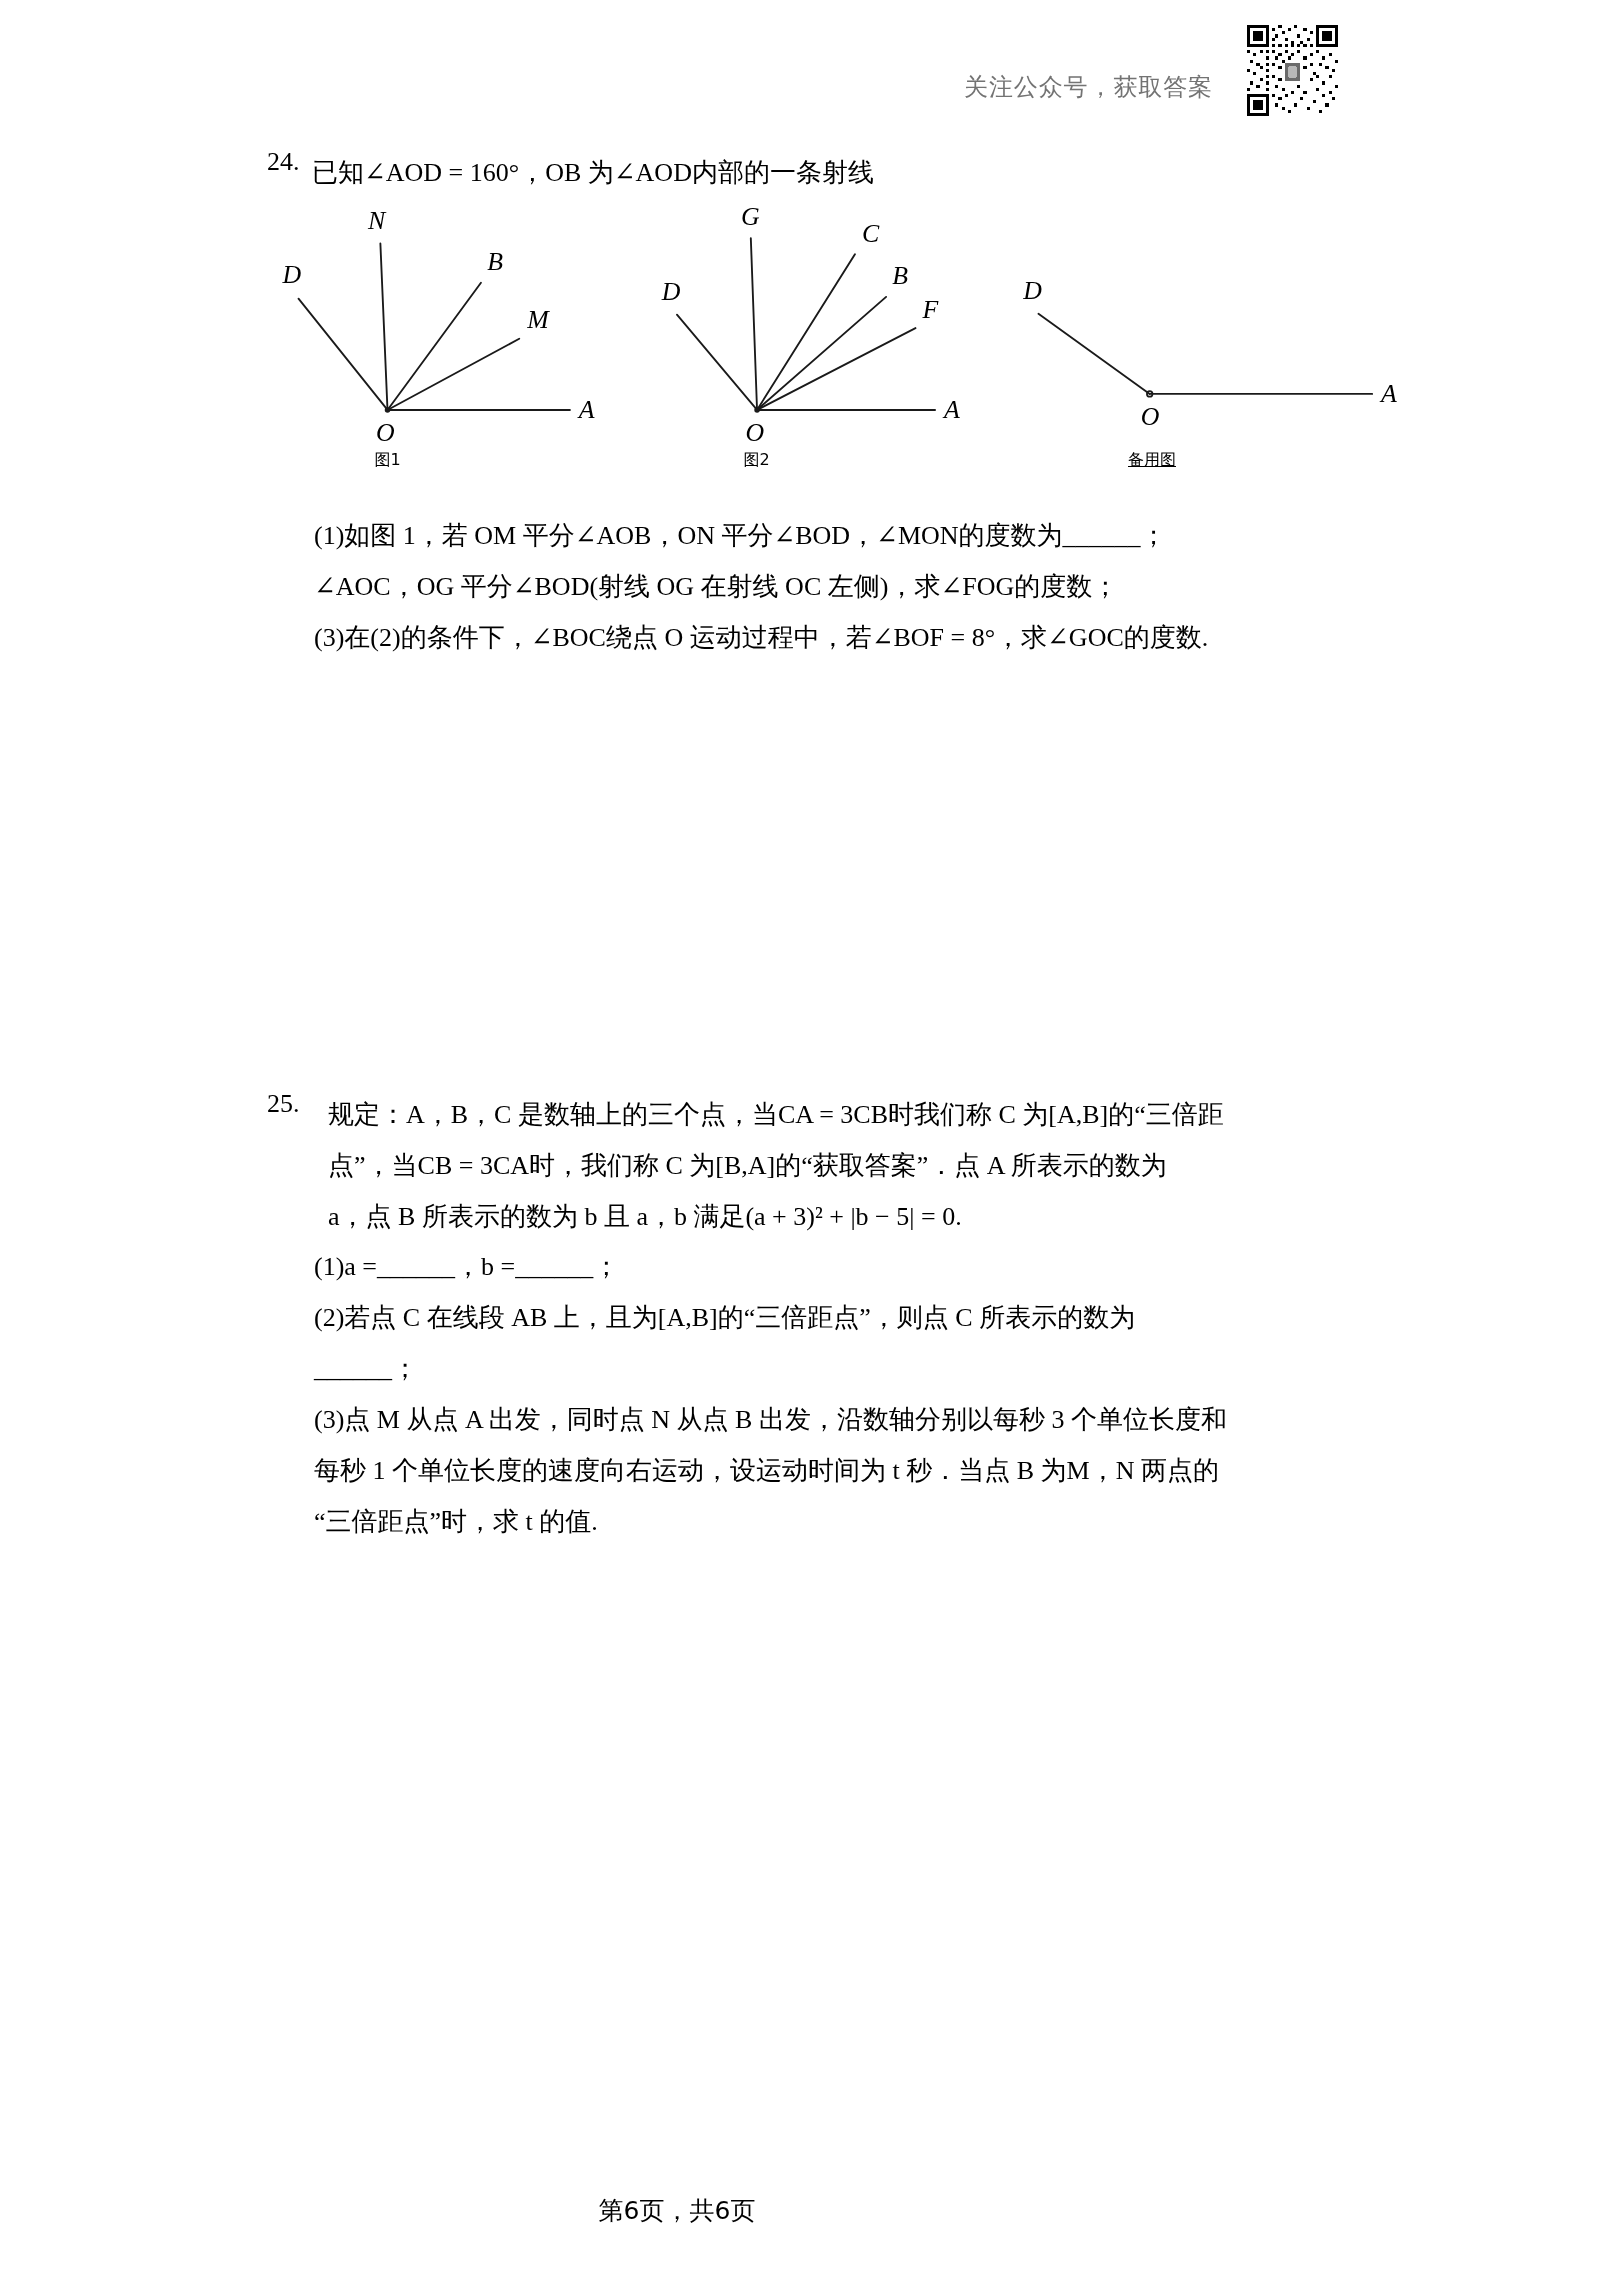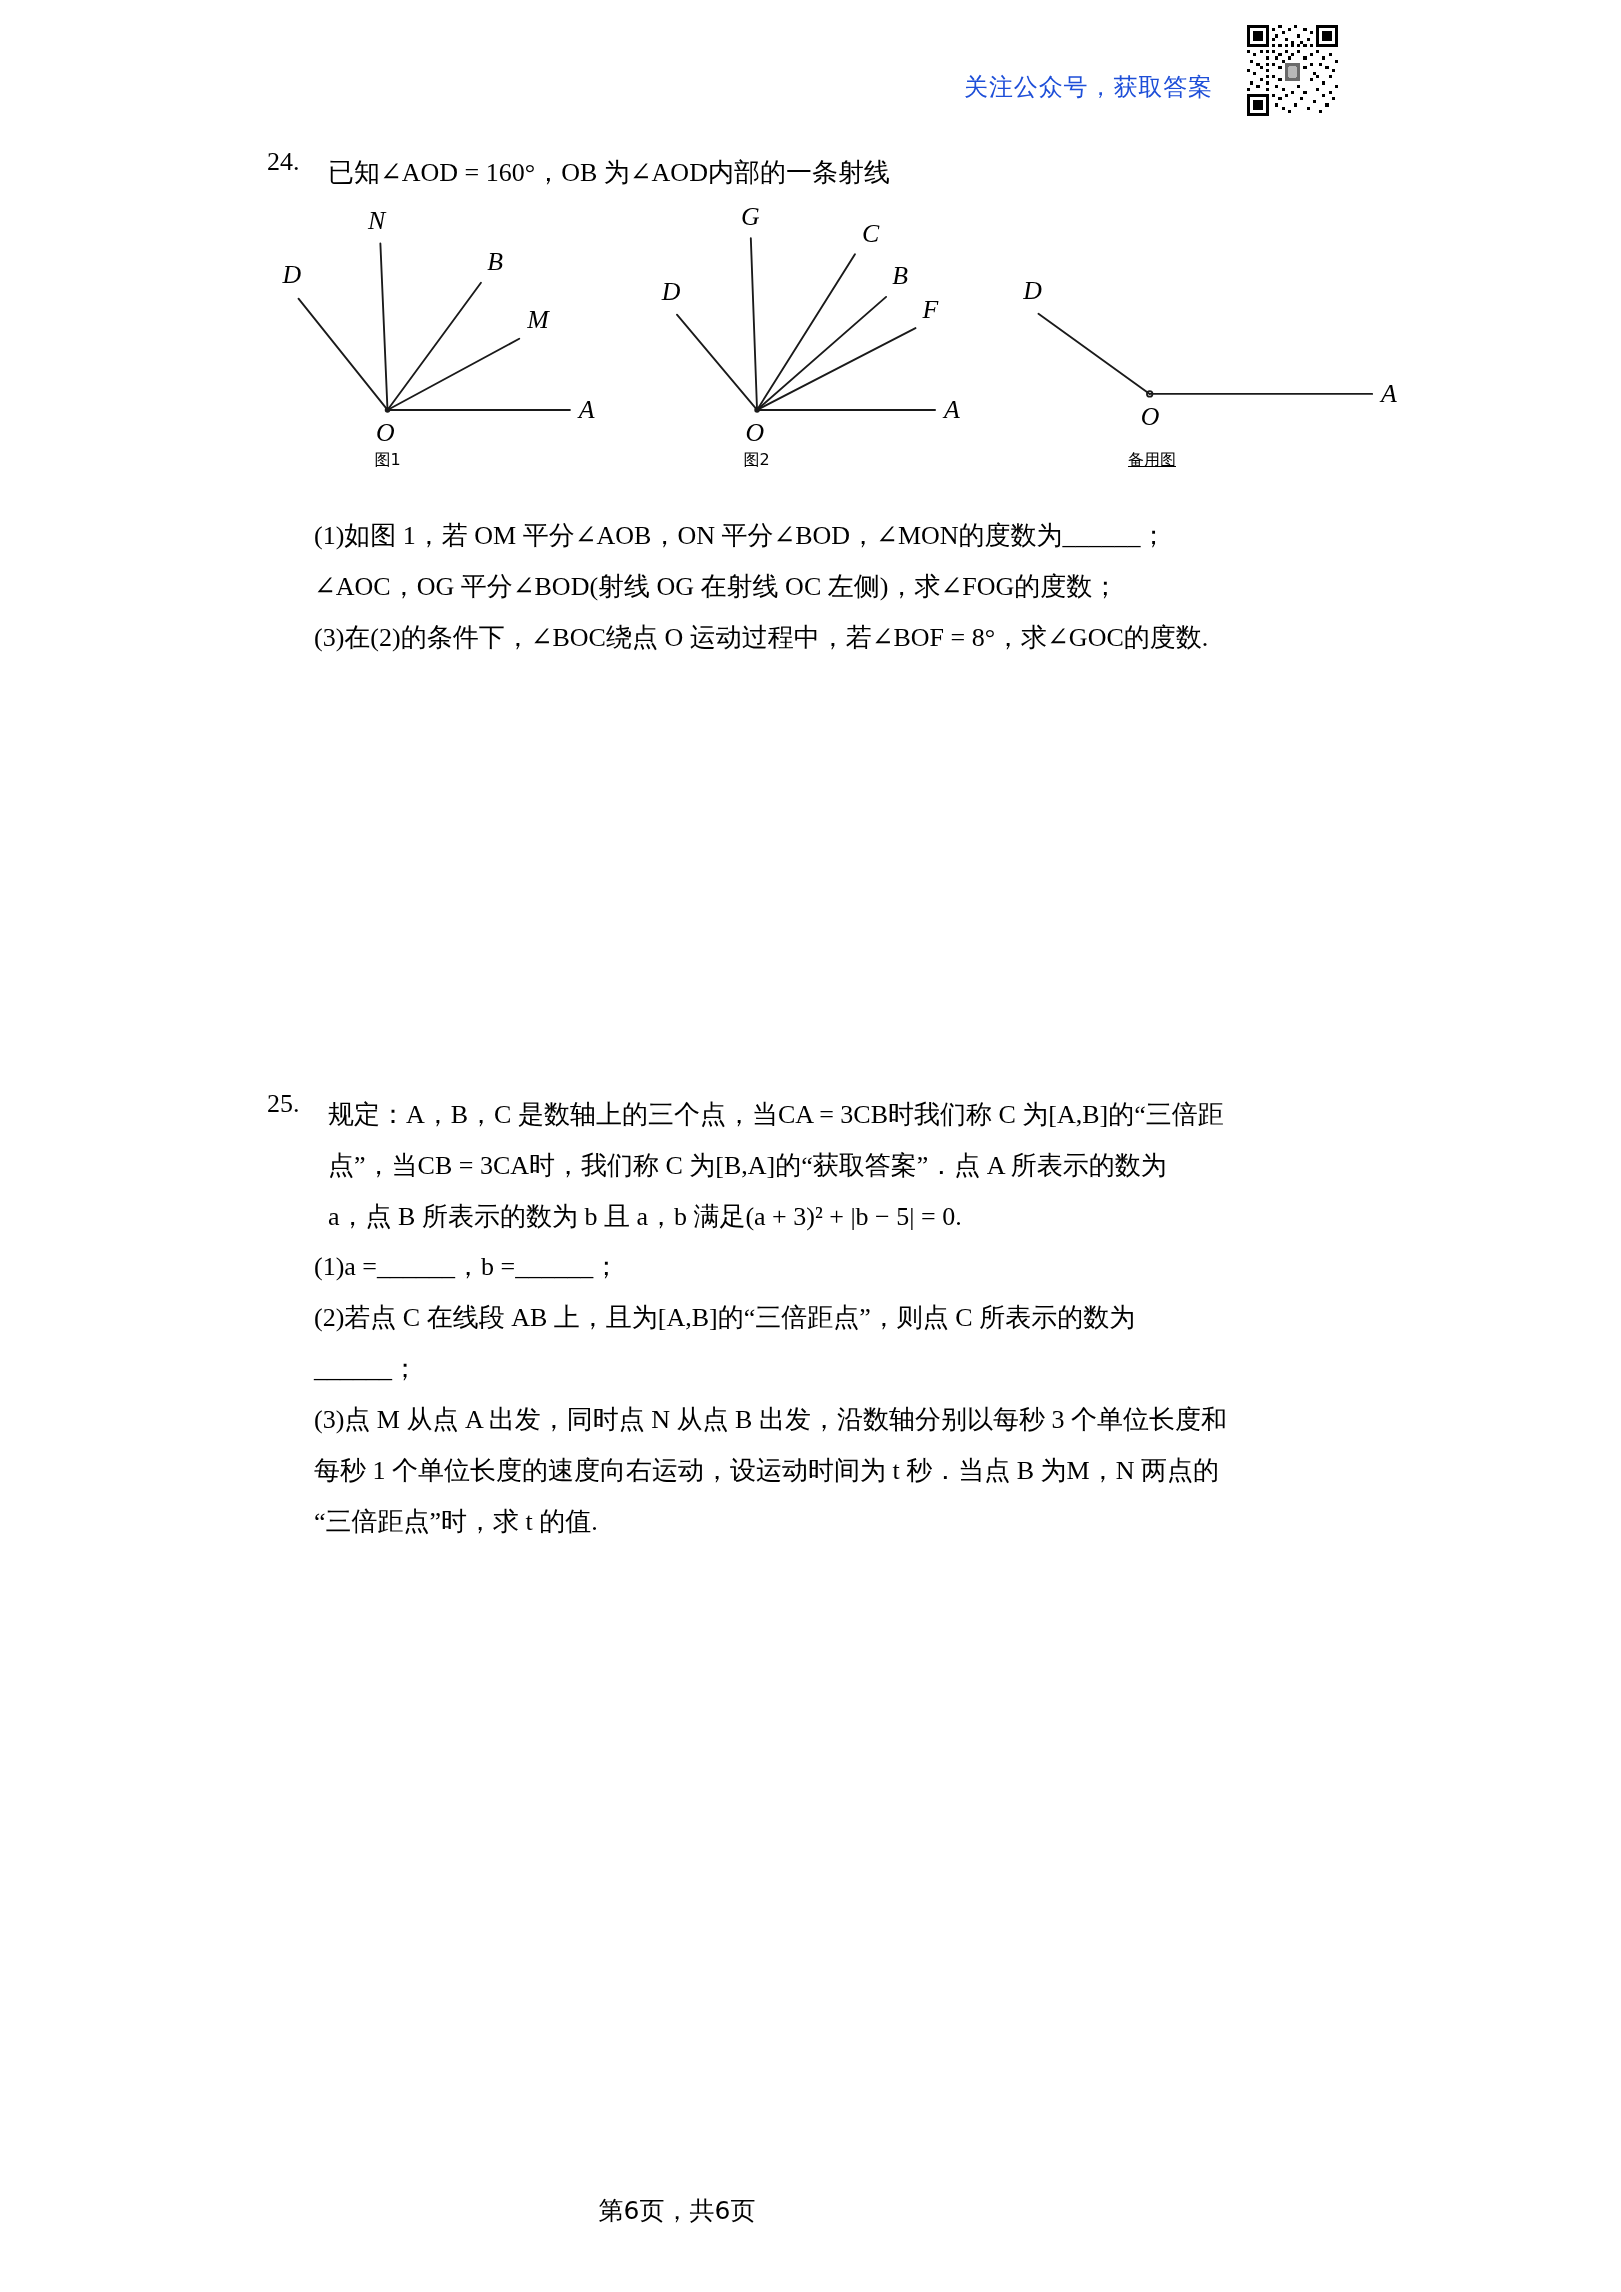--- a/index.html
+++ b/index.html
@@ -25,21 +25,21 @@
     height: 89px;
   }
   .header-text {
     position: absolute;
     left: 964px;
     top: 53px;
     font-family: "DejaVu Sans", "Liberation Sans", sans-serif;
     font-size: 24px;
     letter-spacing: 0.9px;
     white-space: nowrap;
-    color: #1d4ed8;
+    color: #737373;
   }
   .qr {
     position: absolute;
     left: 1247px;
     top: 7.1px;
     width: 91px;
     height: 91px;
   }
 
   
@@ -230,21 +230,21 @@
         </g>
 
         <rect x="12" y="12" width="5" height="6" rx="1" fill="#6b6b6b"></rect>
         <rect x="13" y="13" width="3" height="4" rx="1" fill="#b9b9b9"></rect>
       </svg>
     </div>
   </div>
 
   <div class="q-num" style="left:267px; top:147px;">24.</div>
 
-  <div class="q-body" style="left:328px; top:147px;">
+  <div class="q-body" style="left:312px; top:147px;">
     <div class="line">已知∠AOD = 160°，OB 为∠AOD内部的一条射线</div>
   </div>
 
   <div class="figures">
 
     <div class="fig" style="left:0px;">
       <svg width="419" height="267" viewBox="0 0 470 300">
 
         <g stroke="#1a1a1a" stroke-width="2.1" fill="none" stroke-linecap="round">
           <line x1="135" y1="255" x2="35" y2="130"></line>

